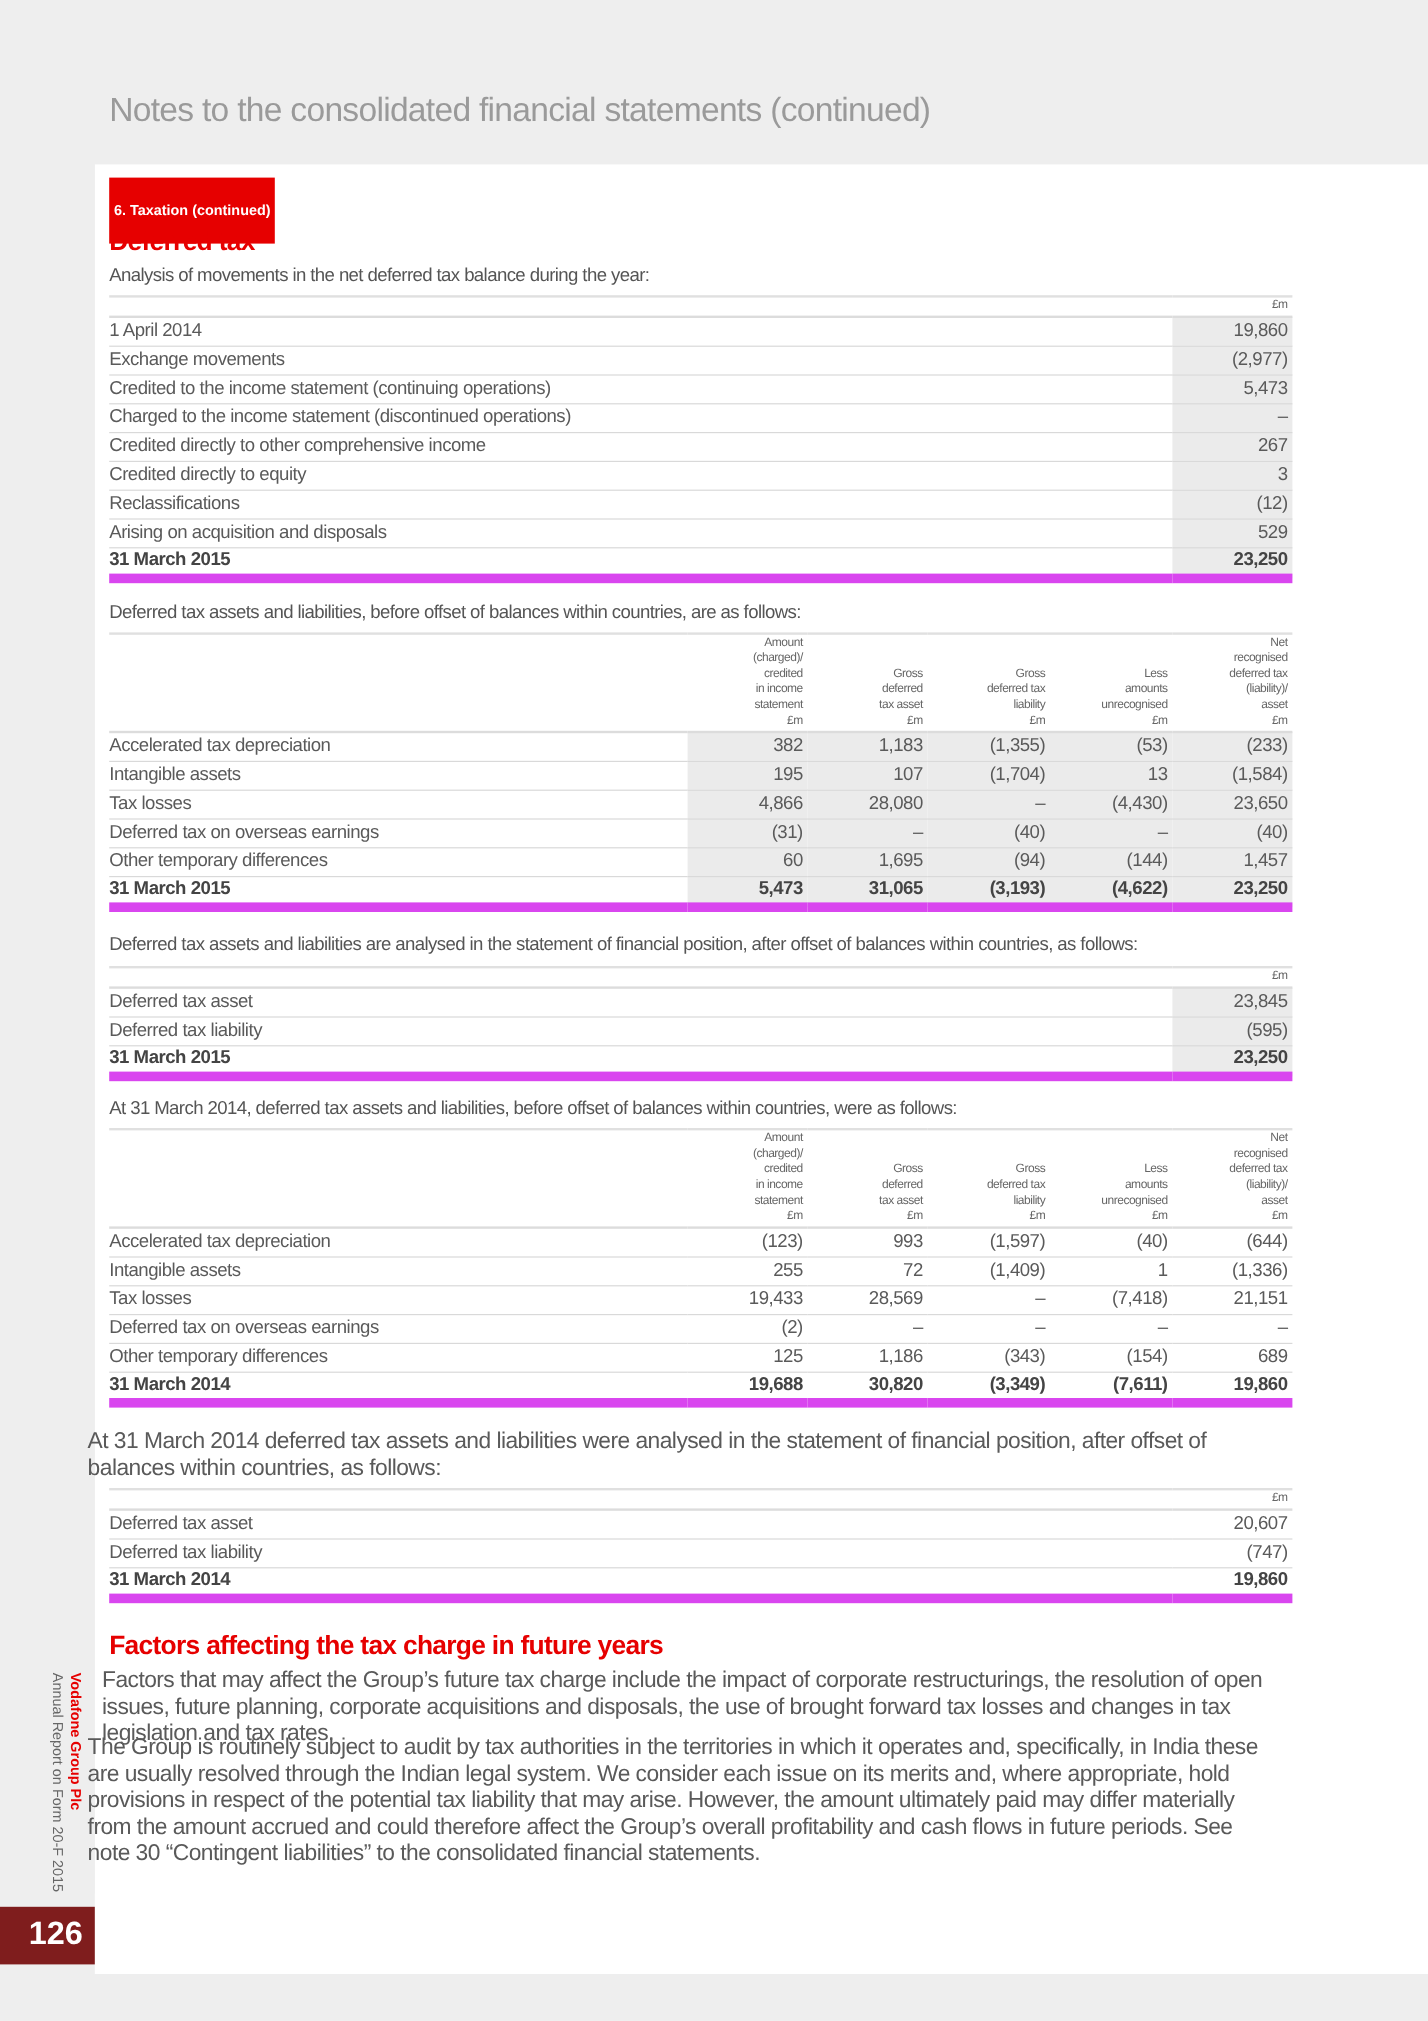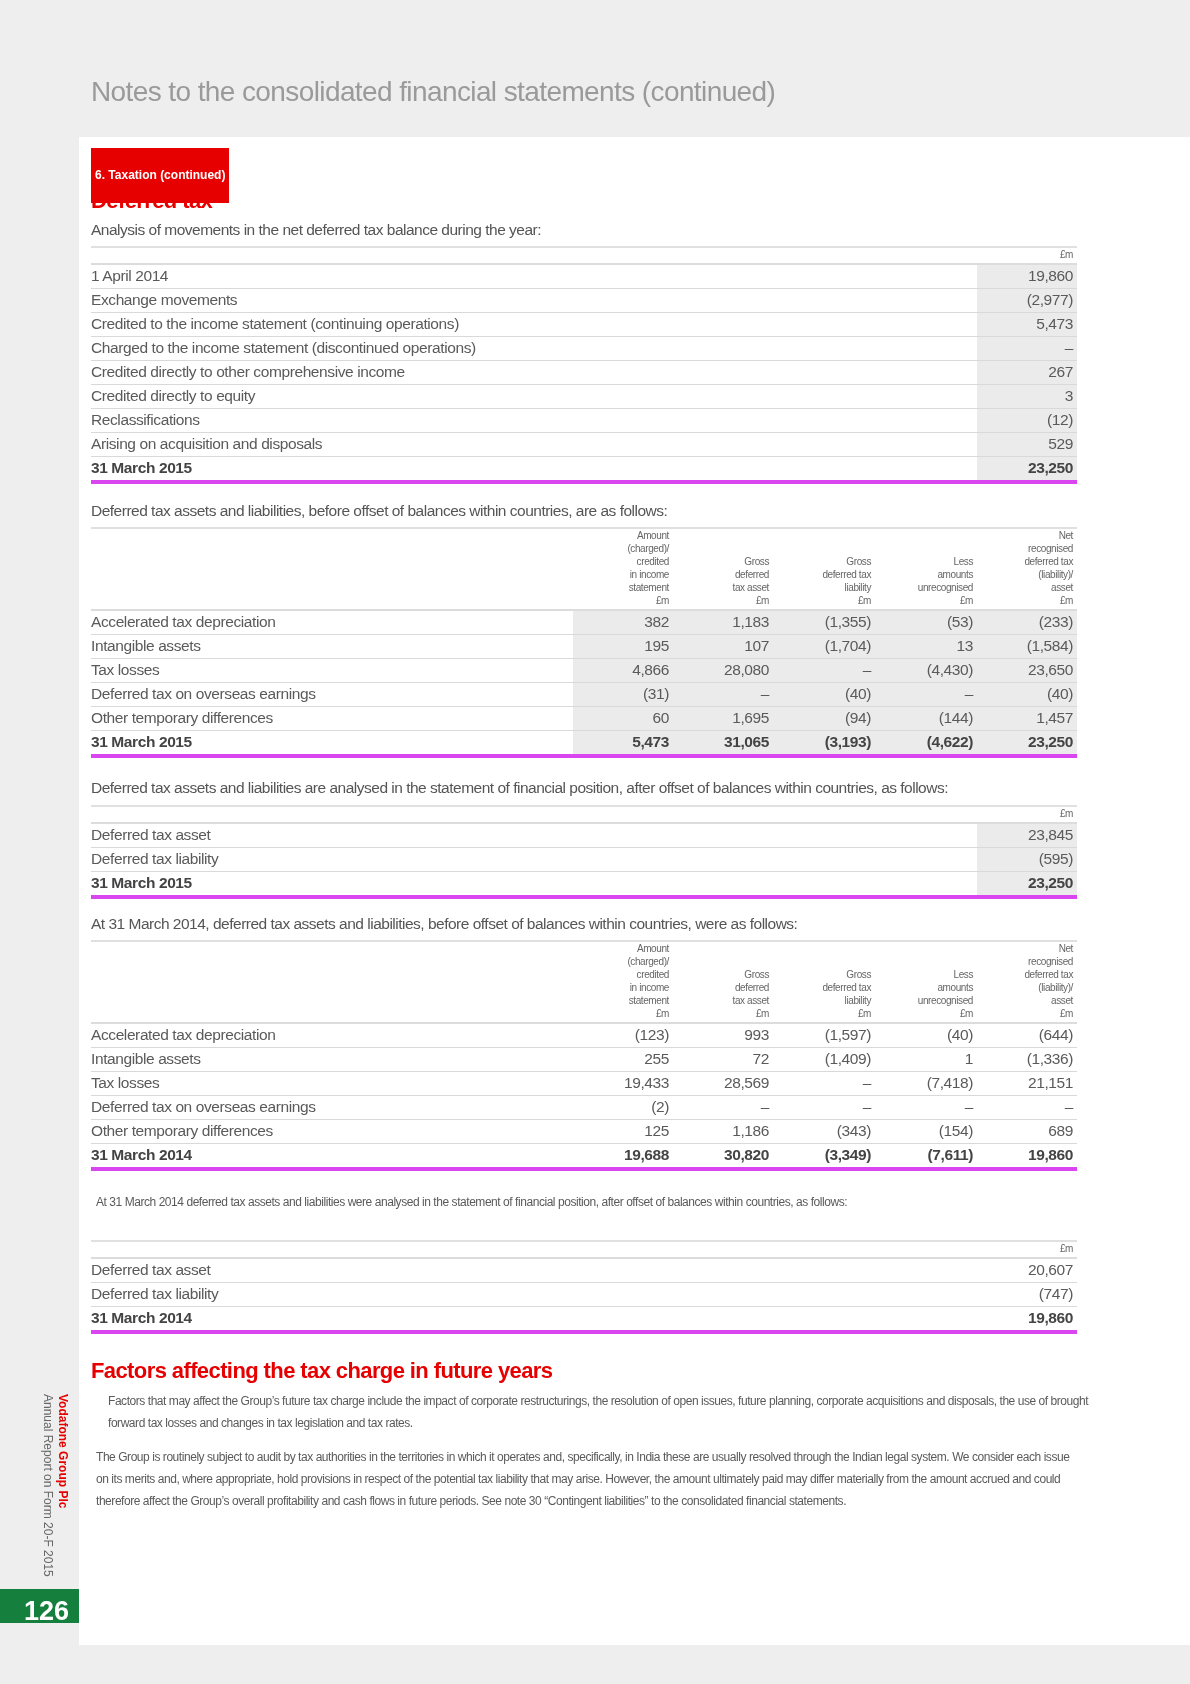--- a/index.html
+++ b/index.html
@@ -28,22 +28,22 @@
   }
   .side-text {
     position: absolute; left: 40px; top: 1394px;
     transform-origin: left top;
     transform: rotate(90deg) translateY(-100%);
     white-space: nowrap; width: 180px;
   }
   .side-text .brand { display: block; font-size: 12px; font-weight: bold; color: #e60000; line-height: 15px; }
   .side-text .report { display: block; font-size: 12px; color: #666; line-height: 15px; }
   .page-num {
-    position: absolute; left: 0; top: 1589px; width: 79px; height: 34px;
-    background: #15803d; color: #ffffff; font-weight: bold; font-size: 27px;
+    position: absolute; left: 0; top: 1589px; width: 79px; height: 48px;
+    background: #7f1d1d; color: #ffffff; font-weight: bold; font-size: 27px;
     text-align: right; padding-right: 10px; line-height: 45px;
   }
   .bottom-band { position: absolute; left: 0; top: 1645px; width: 1190px; height: 39px; background: #eeeeee; }
   .section-tag {
     position: absolute; left: 91px; top: 148px;
     background: #e60000; color: #fff; font-weight: bold; font-size: 12px;
     padding: 20px 4px; line-height: 15px;
   }
   h2.red {
     position: absolute; left: 91px; color: #e60000; font-weight: bold;
@@ -51,24 +51,24 @@
   }
   .intro { position: absolute; left: 91px; font-size: 15.5px; color: #555; letter-spacing: -0.5px; }
 
   table.fin { position: absolute; left: 91px; width: 986px; border-collapse: collapse; font-size: 15.5px; letter-spacing: -0.4px; }
   table.fin td, table.fin th { height: 24px; padding: 0 4px 0 0; border-bottom: 1px solid #d9d9d9; color: #5a5a5a; font-weight: normal; }
   table.fin td.label { text-align: left; padding-left: 0; }
   table.fin td.num { text-align: right; }
   table.fin td.shade, table.fin th.shade { background: #ebebeb; }
   table.fin tr.head th { font-size: 10px; text-align: right; color: #666; vertical-align: bottom; line-height: 13px; height: auto; padding-bottom: 2px; border-bottom: 2px solid #dcdcdc; }
   table.fin tr.head th.empty { border-bottom: 2px solid #dcdcdc; }
-  table.fin tr.total td { font-weight: bold; color: #444; border-bottom: 4px solid #d946ef; height: 26px; }
+  table.fin tr.total td { font-weight: bold; color: #444; border-bottom: 8px solid #d946ef; height: 26px; }
   table.fin { border-top: 2px solid #e0e0e0; }
 
-  .para { position: absolute; left: 96px; width: 986px; font-size: 12px; line-height: 22px; color: #5a5a5a; letter-spacing: -0.45px; }
+  .para { position: absolute; left: 73px; width: 986px; font-size: 19px; line-height: 22px; color: #5a5a5a; letter-spacing: -0.45px; }
 </style>
 </head>
 <body>
 
 <div class="header-title">Notes to the consolidated financial statements (continued)</div>
 <div class="content"></div>
 <div class="side-strip"></div>
 <div class="side-text">
   <span class="brand">Vodafone Group Plc</span>
   <span class="report">Annual Report on Form 20-F 2015</span>

